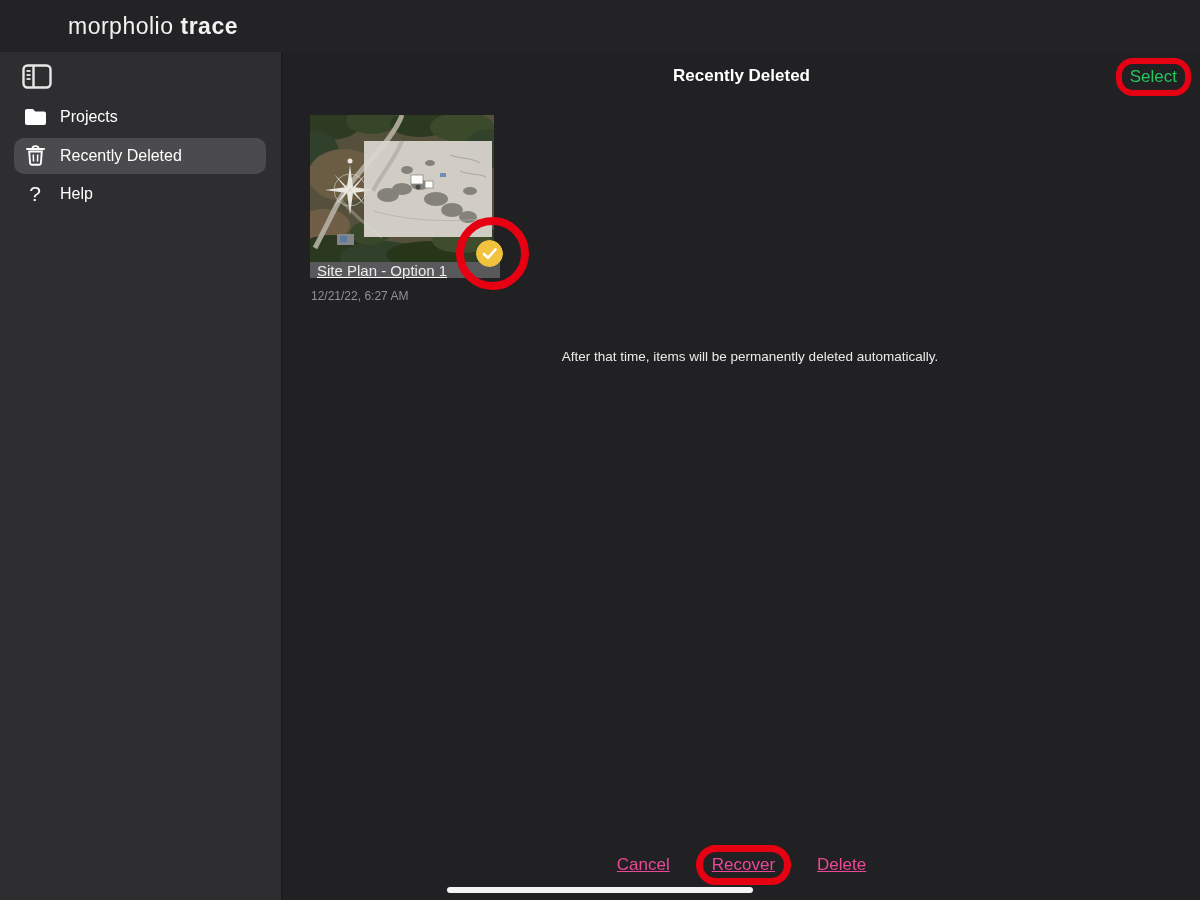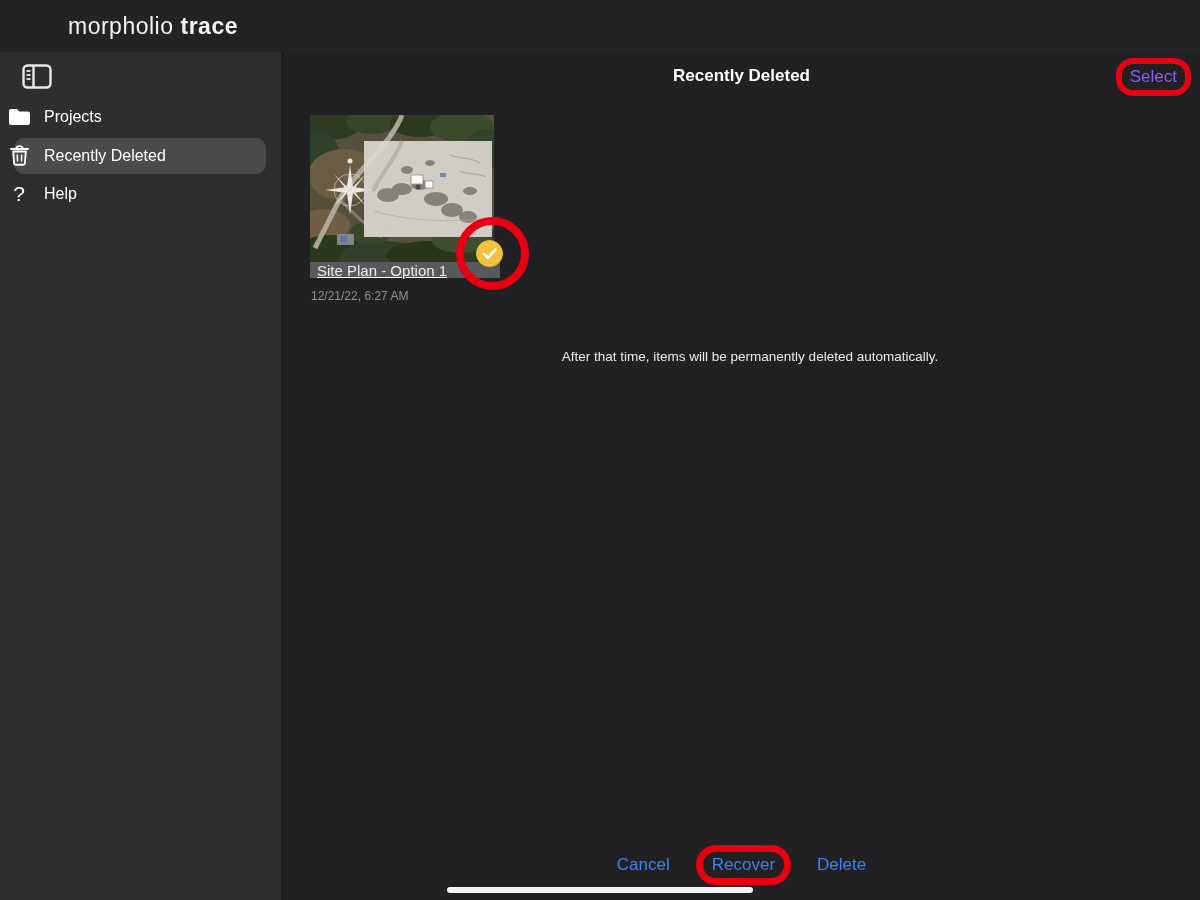--- a/index.html
+++ b/index.html
@@ -31,21 +31,21 @@
     border-right: 2px solid #1c1c1e;
   }
   .sidebar-toggle {
     position: absolute; left: 21px; top: 10px; width: 32px; height: 28px;
     display: flex; align-items: center; justify-content: center;
     cursor: pointer;
   }
   .nav { position: absolute; left: 0; top: 46px; width: 283px; }
   .nav-item {
     height: 38.5px; display: flex; align-items: center;
-    padding-left: 6px; cursor: pointer; position: relative;
+    padding-left: 22px; cursor: pointer; position: relative;
   }
   .nav-item.selected::before {
     content: ""; position: absolute; left: 14px; right: 17px; top: 1px; bottom: 1px;
     background: #4b4b4e; border-radius: 10px; z-index: 0;
   }
   .nav-item .icon {
     width: 26px; height: 24px; display: flex; align-items: center; justify-content: center;
     position: relative; z-index: 1;
   }
   .nav-item .label {
@@ -56,21 +56,21 @@
   
   .main-title {
     position: absolute; left: 283px; right: 0; top: 66px;
     text-align: center; font-size: 17px; font-weight: 700; color: #fff;
   }
   .select-wrap {
     position: absolute; right: 9px; top: 58px;
     border: 6px solid #e60012; border-radius: 17px;
     padding: 3px 8px;
   }
-  .select-btn { font-size: 17px; color: #8b5cf6; cursor: pointer; }
+  .select-btn { font-size: 17px; color: #22c55e; cursor: pointer; }
 
   
   .card { position: absolute; left: 310px; top: 115px; width: 190px; }
   .thumb {
     width: 184px; height: 147px; display: block;
   }
   .card-titlebar {
     position: absolute; left: 0; top: 147px; width: 190px; height: 16px;
     background: #59595b; display: flex; align-items: center; text-decoration: underline;
   }
@@ -92,21 +92,21 @@
   .info {
     position: absolute; left: 300px; right: 0; top: 347px;
     text-align: center; font-size: 13.5px; line-height: 19px; color: #eaeaea;
   }
 
   
   .actions {
     position: absolute; left: 283px; right: 0; top: 843px; height: 44px;
     display: flex; align-items: center; justify-content: center; gap: 26px;
   }
-  .action-label { font-size: 17px; color: #3b82f6; cursor: pointer; }
+  .action-label { font-size: 17px; color: #ec4899; cursor: pointer; text-decoration: underline; }
   .recover-wrap {
     border: 7px solid #e60012; border-radius: 20px; padding: 3px 9px;
   }
   .home-indicator {
     position: absolute; left: 447px; top: 887px; width: 306px; height: 6px;
     border-radius: 3px; background: #f4f4f4;
   }
 </style>
 </head>
 <body>

